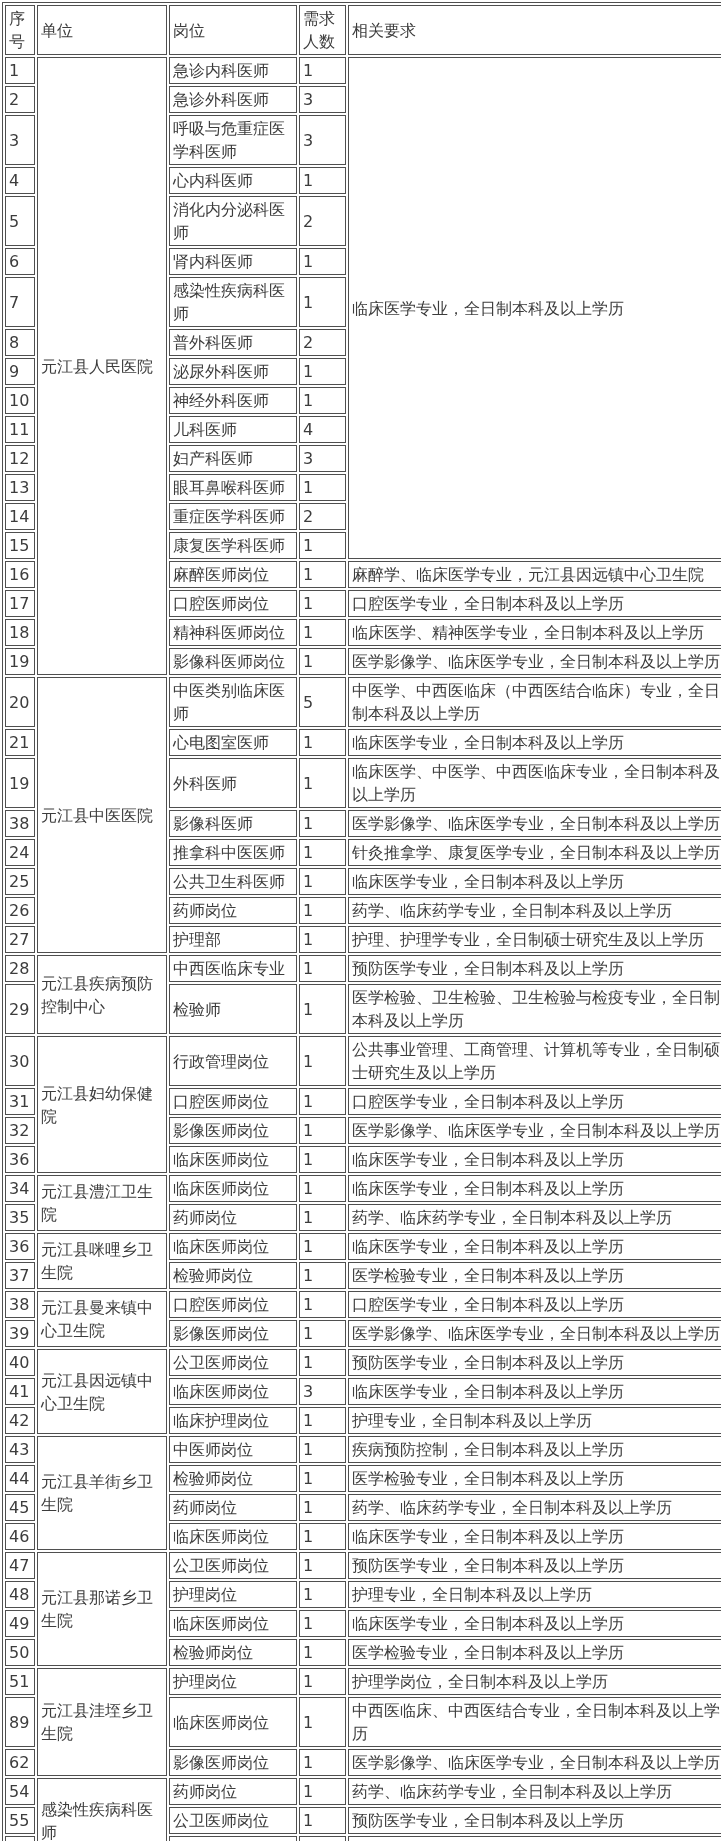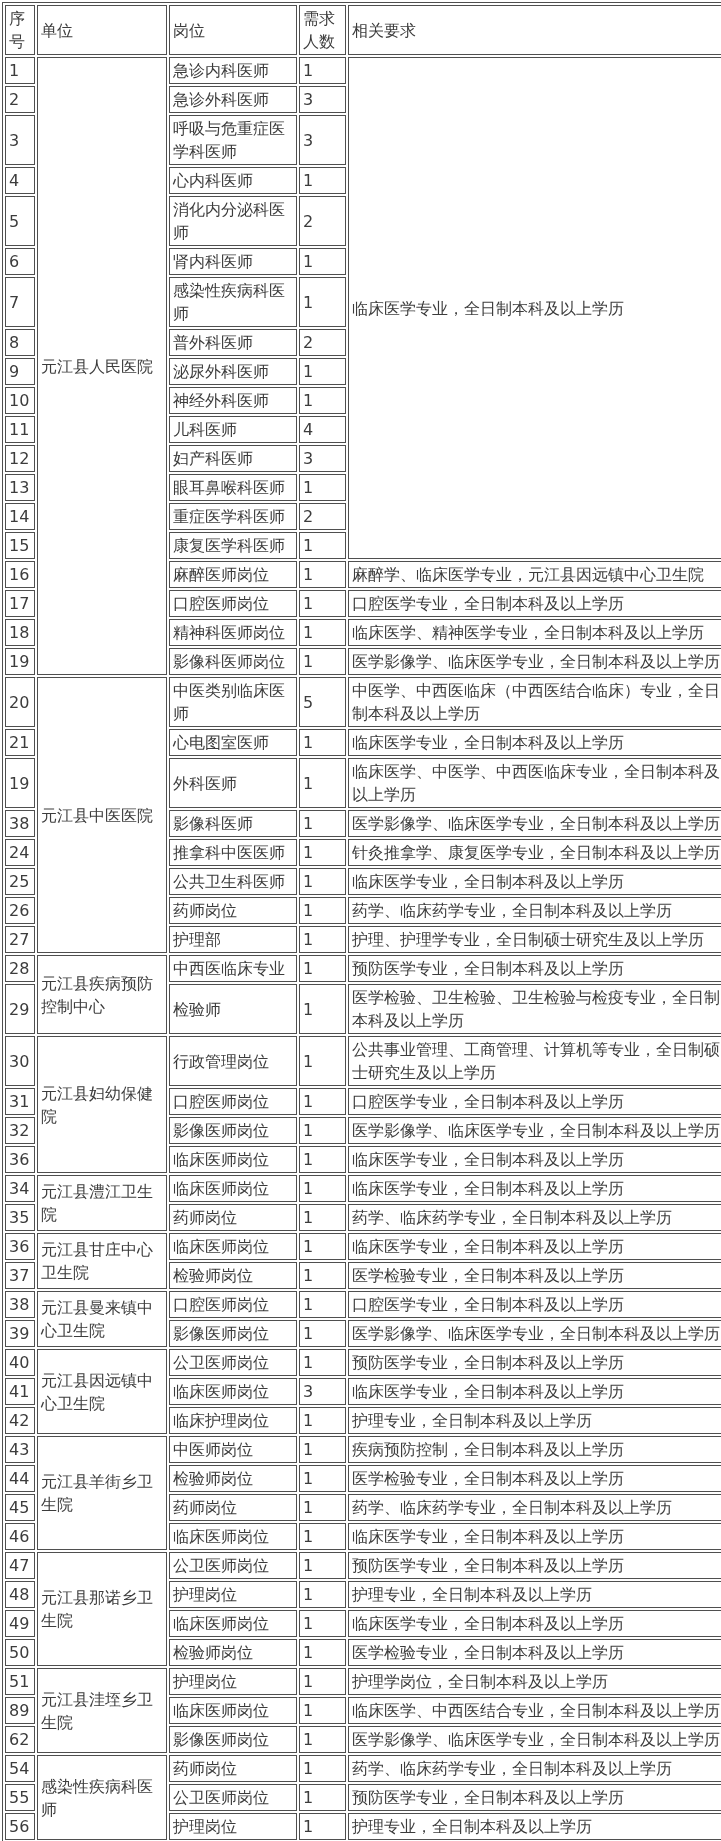--- a/index.html
+++ b/index.html
@@ -250,21 +250,21 @@
           <td>临床医学专业，全日制本科及以上学历</td>
         </tr>
         <tr>
           <td>35</td>
           <td>药师岗位</td>
           <td>1</td>
           <td>药学、临床药学专业，全日制本科及以上学历</td>
         </tr>
         <tr>
           <td>36</td>
-          <td rowspan="2">元江县甘庄中心卫生院</td>
+          <td rowspan="2">元江县咪哩乡卫生院</td>
           <td>临床医师岗位</td>
           <td>1</td>
           <td>临床医学专业，全日制本科及以上学历</td>
         </tr>
         <tr>
           <td>37</td>
           <td>检验师岗位</td>
           <td>1</td>
           <td>医学检验专业，全日制本科及以上学历</td>
         </tr>
@@ -354,21 +354,21 @@
           <td>51</td>
           <td rowspan="3">元江县洼垤乡卫生院</td>
           <td>护理岗位</td>
           <td>1</td>
           <td>护理学岗位，全日制本科及以上学历</td>
         </tr>
         <tr>
           <td>89</td>
           <td>临床医师岗位</td>
           <td>1</td>
-          <td>临床医学、中西医结合专业，全日制本科及以上学历</td>
+          <td>中西医临床、中西医结合专业，全日制本科及以上学历</td>
         </tr>
         <tr>
           <td>62</td>
           <td>影像医师岗位</td>
           <td>1</td>
           <td>医学影像学、临床医学专业，全日制本科及以上学历</td>
         </tr>
         <tr>
           <td>54</td>
           <td rowspan="3">感染性疾病科医师</td>

